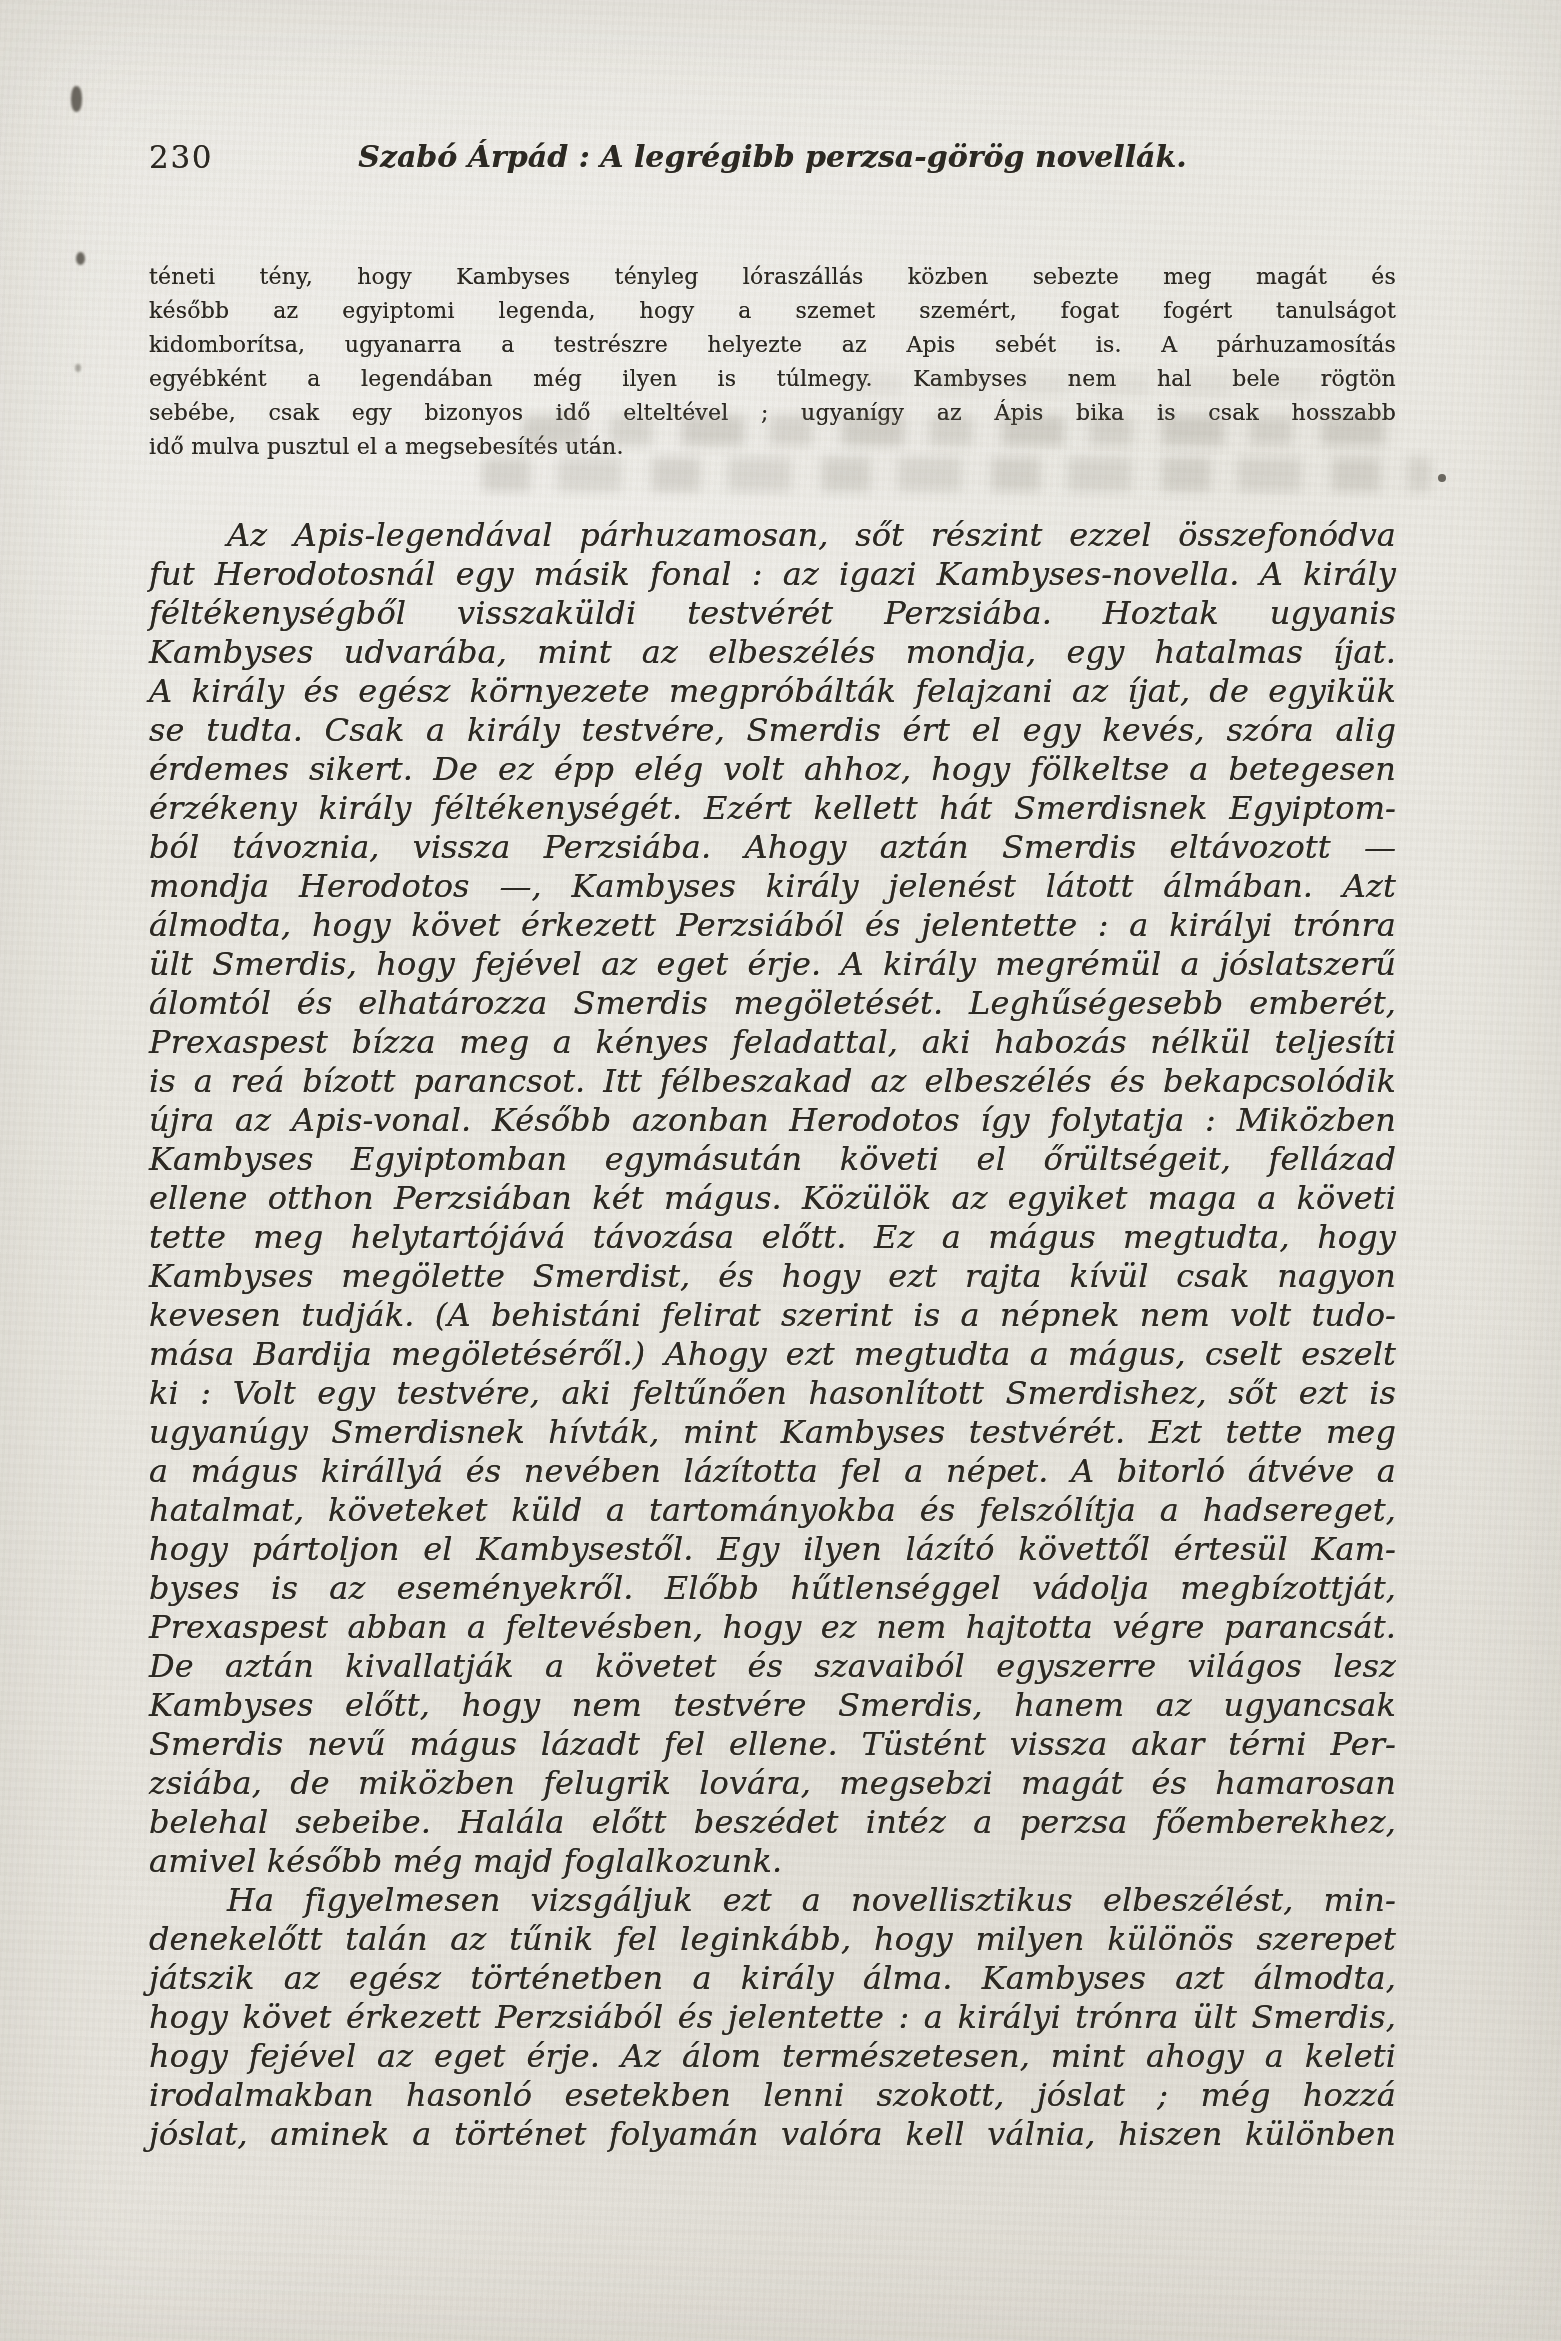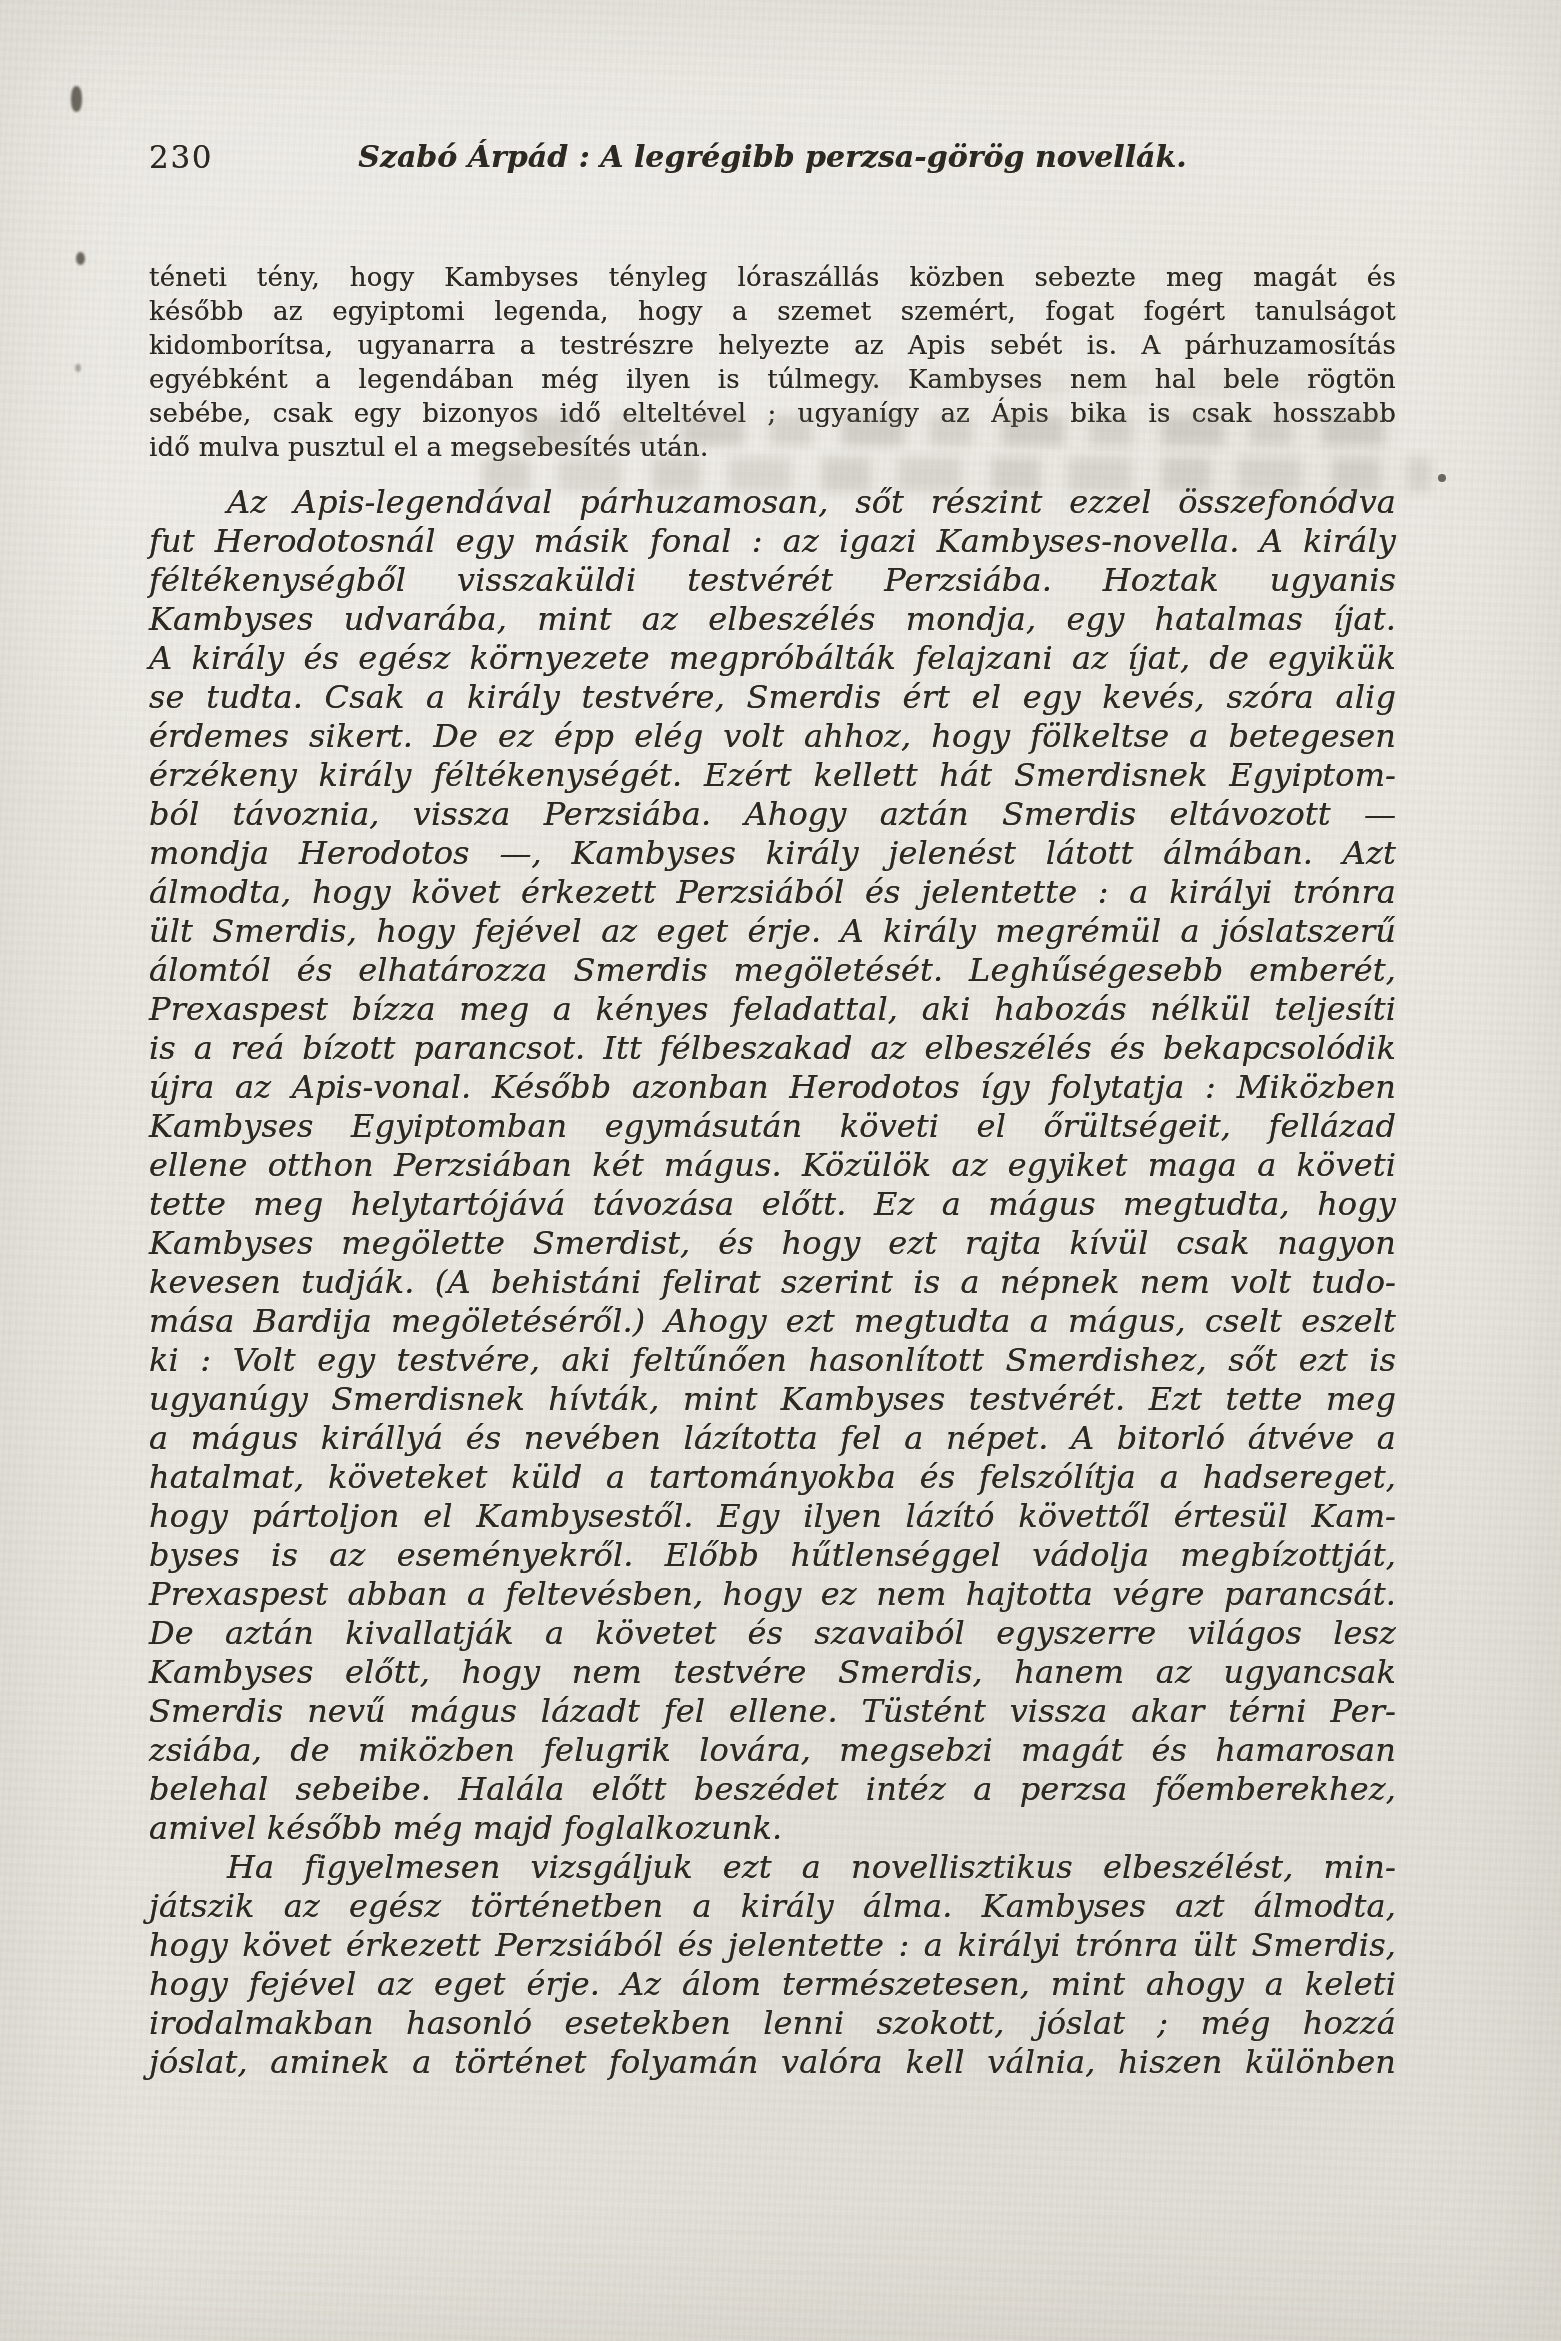--- a/index.html
+++ b/index.html
@@ -59,23 +59,23 @@
   }
 
   .text-col {
     position: absolute;
     left: 149px;
     top: 260px;
     width: 1247px;
   }
   .para { margin: 0; }
   .para.petit {
-    font-size: 26px;
+    font-size: 22px;
     line-height: 34px;
-    margin-bottom: 19px;
+    margin-bottom: 52px;
     letter-spacing: 0.2px;
   }
   .para.body {
     font-size: 32px;
     line-height: 39px;
     letter-spacing: 0.1px;
     font-style: italic;
   }
   .line {
     text-align: justify;
@@ -179,20 +179,21 @@
         <div class="line">Prexaspest abban a feltevésben, hogy ez nem hajtotta végre parancsát.</div>
         <div class="line">De aztán kivallatják a követet és szavaiból egyszerre világos lesz</div>
         <div class="line">Kambyses előtt, hogy nem testvére Smerdis, hanem az ugyancsak</div>
         <div class="line">Smerdis nevű mágus lázadt fel ellene. Tüstént vissza akar térni Per-</div>
         <div class="line">zsiába, de miközben felugrik lovára, megsebzi magát és hamarosan</div>
         <div class="line">belehal sebeibe. Halála előtt beszédet intéz a perzsa főemberekhez,</div>
         <div class="line ragged-last">amivel később még majd foglalkozunk.</div>
       </div>
       <div class="para body">
         <div class="line indent">Ha figyelmesen vizsgáljuk ezt a novellisztikus elbeszélést, min-</div>
+        <div class="line">denekelőtt talán az tűnik fel leginkább, hogy milyen különös szerepet</div>
         <div class="line">játszik az egész történetben a király álma. Kambyses azt álmodta,</div>
         <div class="line">hogy követ érkezett Perzsiából és jelentette : a királyi trónra ült Smerdis,</div>
         <div class="line">hogy fejével az eget érje. Az álom természetesen, mint ahogy a keleti</div>
         <div class="line">irodalmakban hasonló esetekben lenni szokott, jóslat ; még hozzá</div>
         <div class="line">jóslat, aminek a történet folyamán valóra kell válnia, hiszen különben</div>
       </div>
     </main>
 
   <div class="smudge smudge-3"></div>
   <div class="smudge smudge-1"></div>

